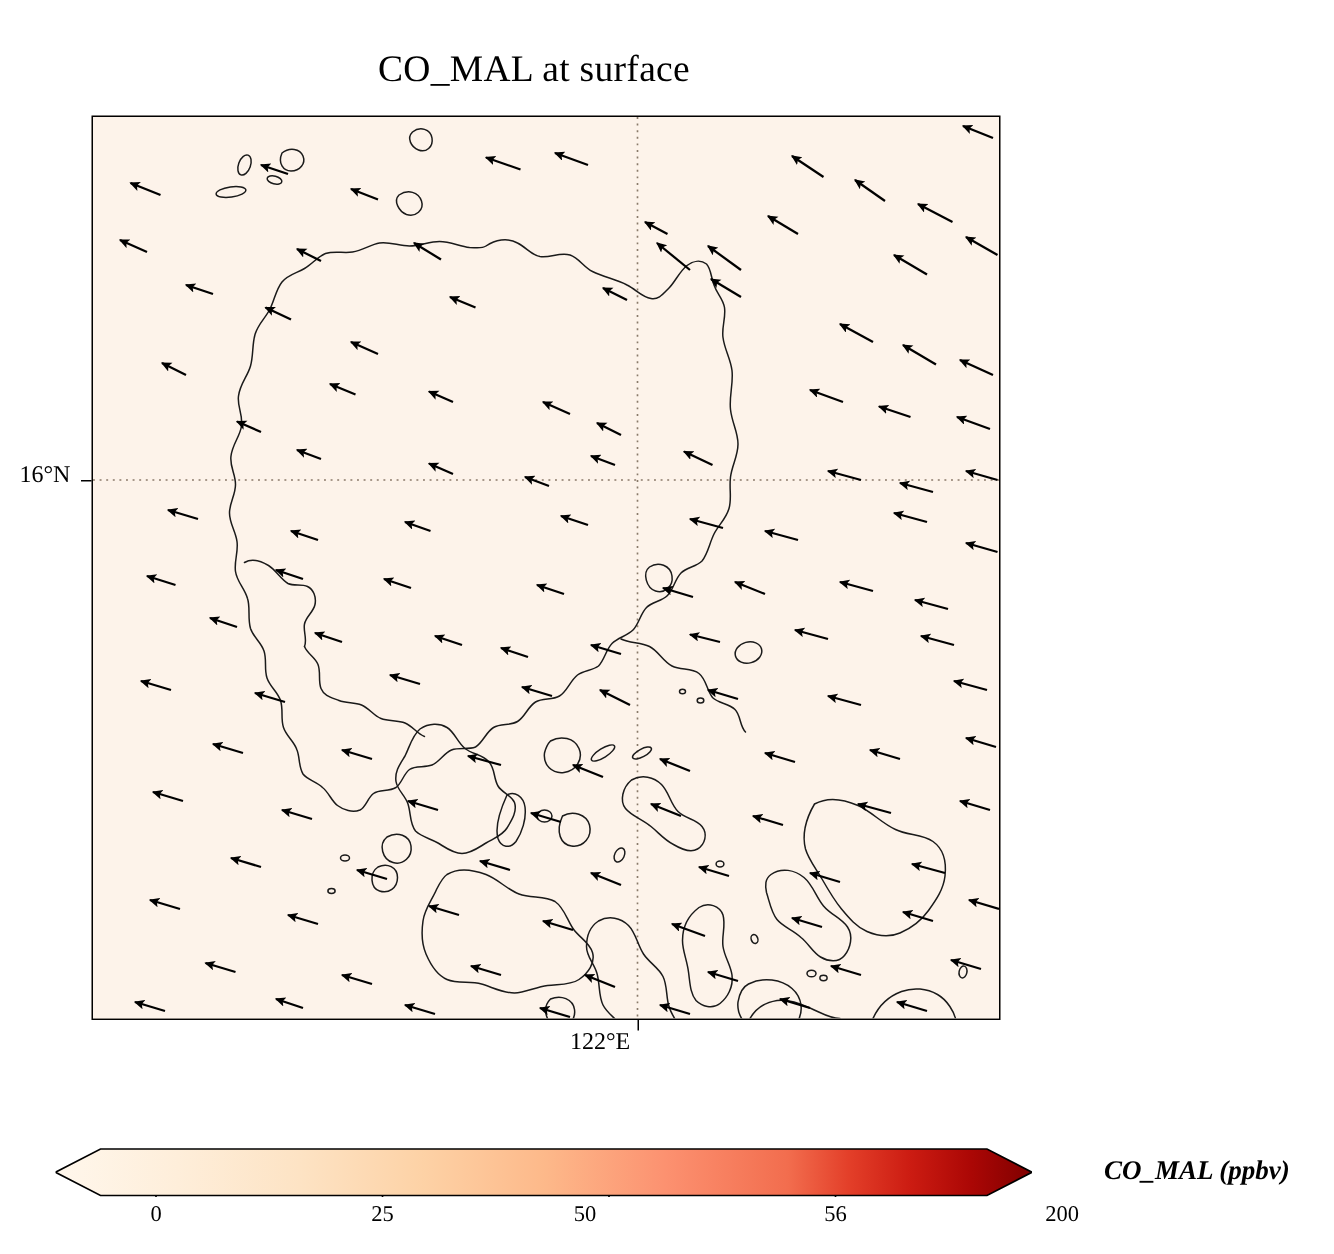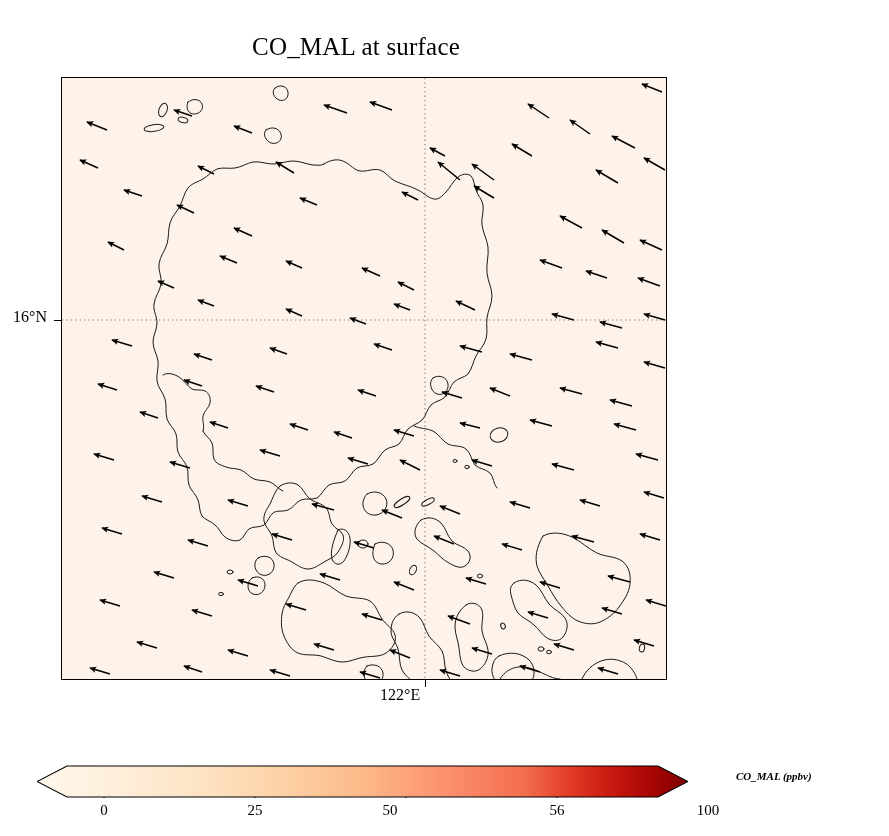--- a/index.html
+++ b/index.html
@@ -105,21 +105,21 @@
     font-size: 15px;
     font-family: "Liberation Serif", "DejaVu Serif", serif;
     text-align: center;
     width: 40px;
   }
 
   #colorbar-label {
     position: absolute;
     left: 736px;
     top: 770px;
-    font-size: 11px;
+    font-size: 18px;
     font-weight: bold;
     font-style: italic;
     font-family: "Liberation Serif", "DejaVu Serif", serif;
     white-space: nowrap;
   }
 </style>
 </head>
 <body>
 
 <div id="figure">
@@ -584,17 +584,17 @@
         <line x1="520" y1="32" x2="520" y2="38"></line>
         <line x1="671" y1="32" x2="671" y2="38"></line>
       </g>
     </svg>
   </div>
 
   <div class="cb-tick-label" style="left:84px">0</div>
   <div class="cb-tick-label" style="left:235px">25</div>
   <div class="cb-tick-label" style="left:370px">50</div>
   <div class="cb-tick-label" style="left:537px">56</div>
-  <div class="cb-tick-label" style="left:688px">100</div>
+  <div class="cb-tick-label" style="left:688px">200</div>
 
   <div id="colorbar-label">CO_MAL (ppbv)</div>
 
 </div>
 
 </body></html>

